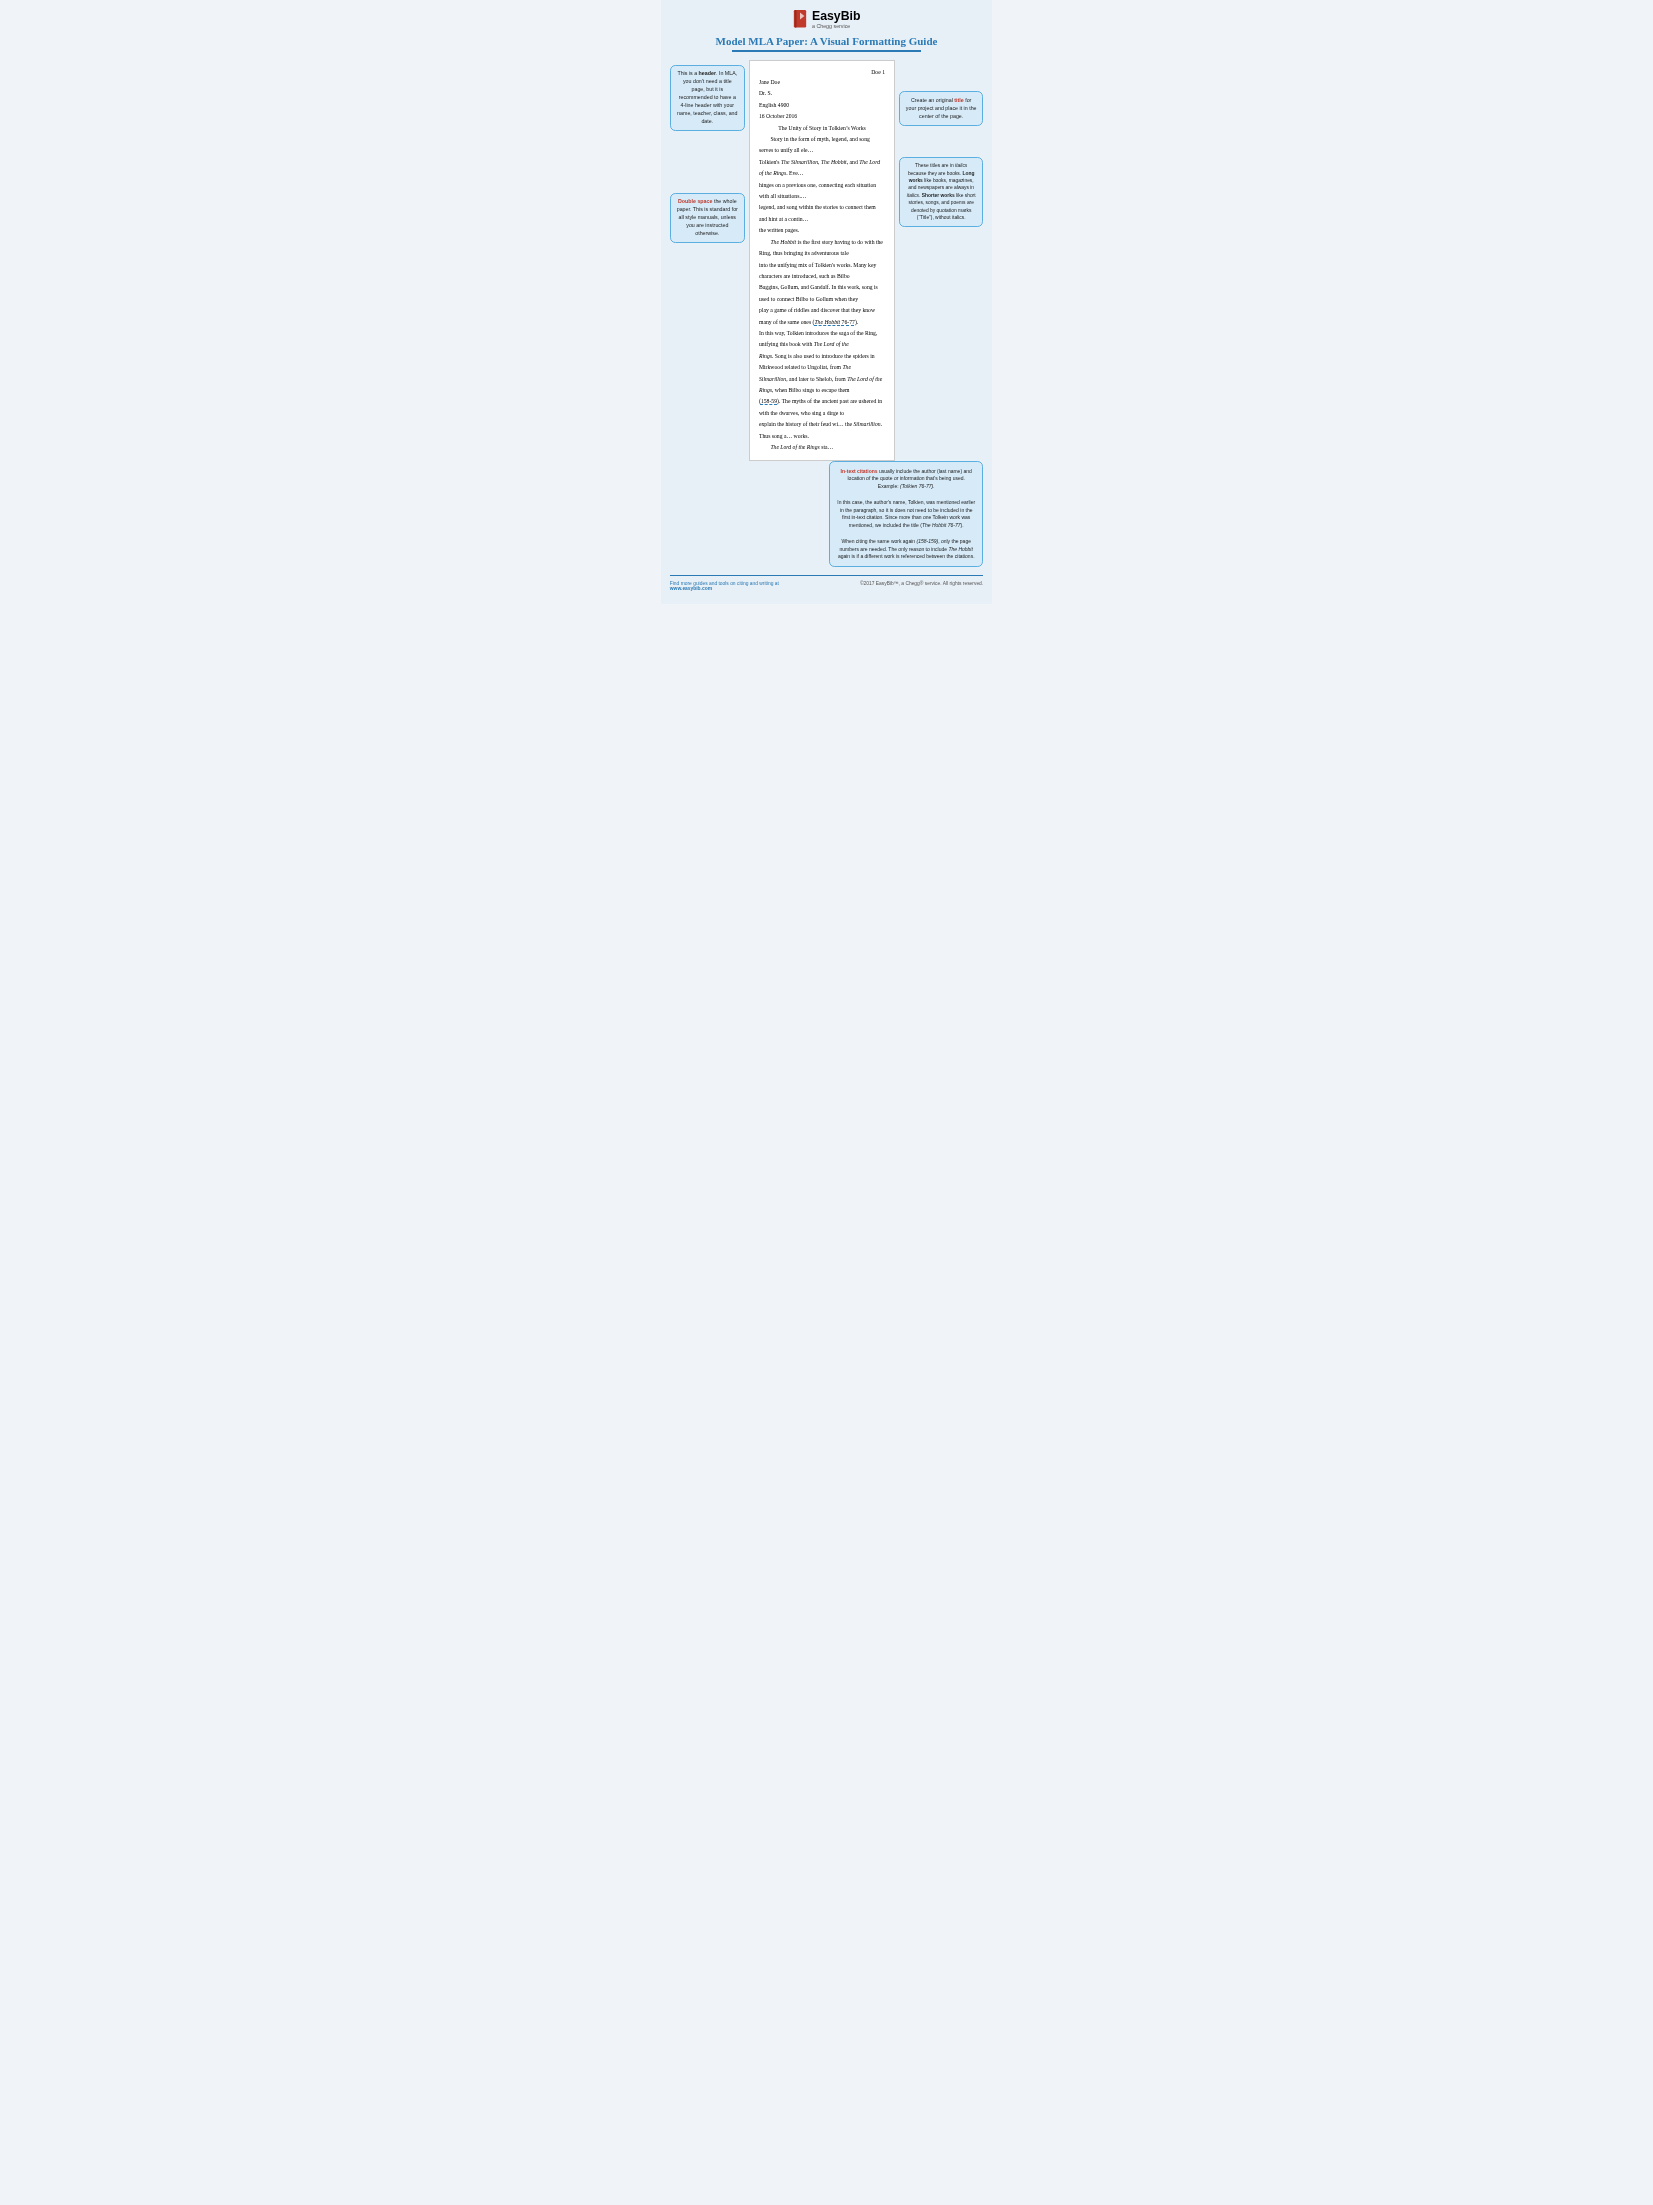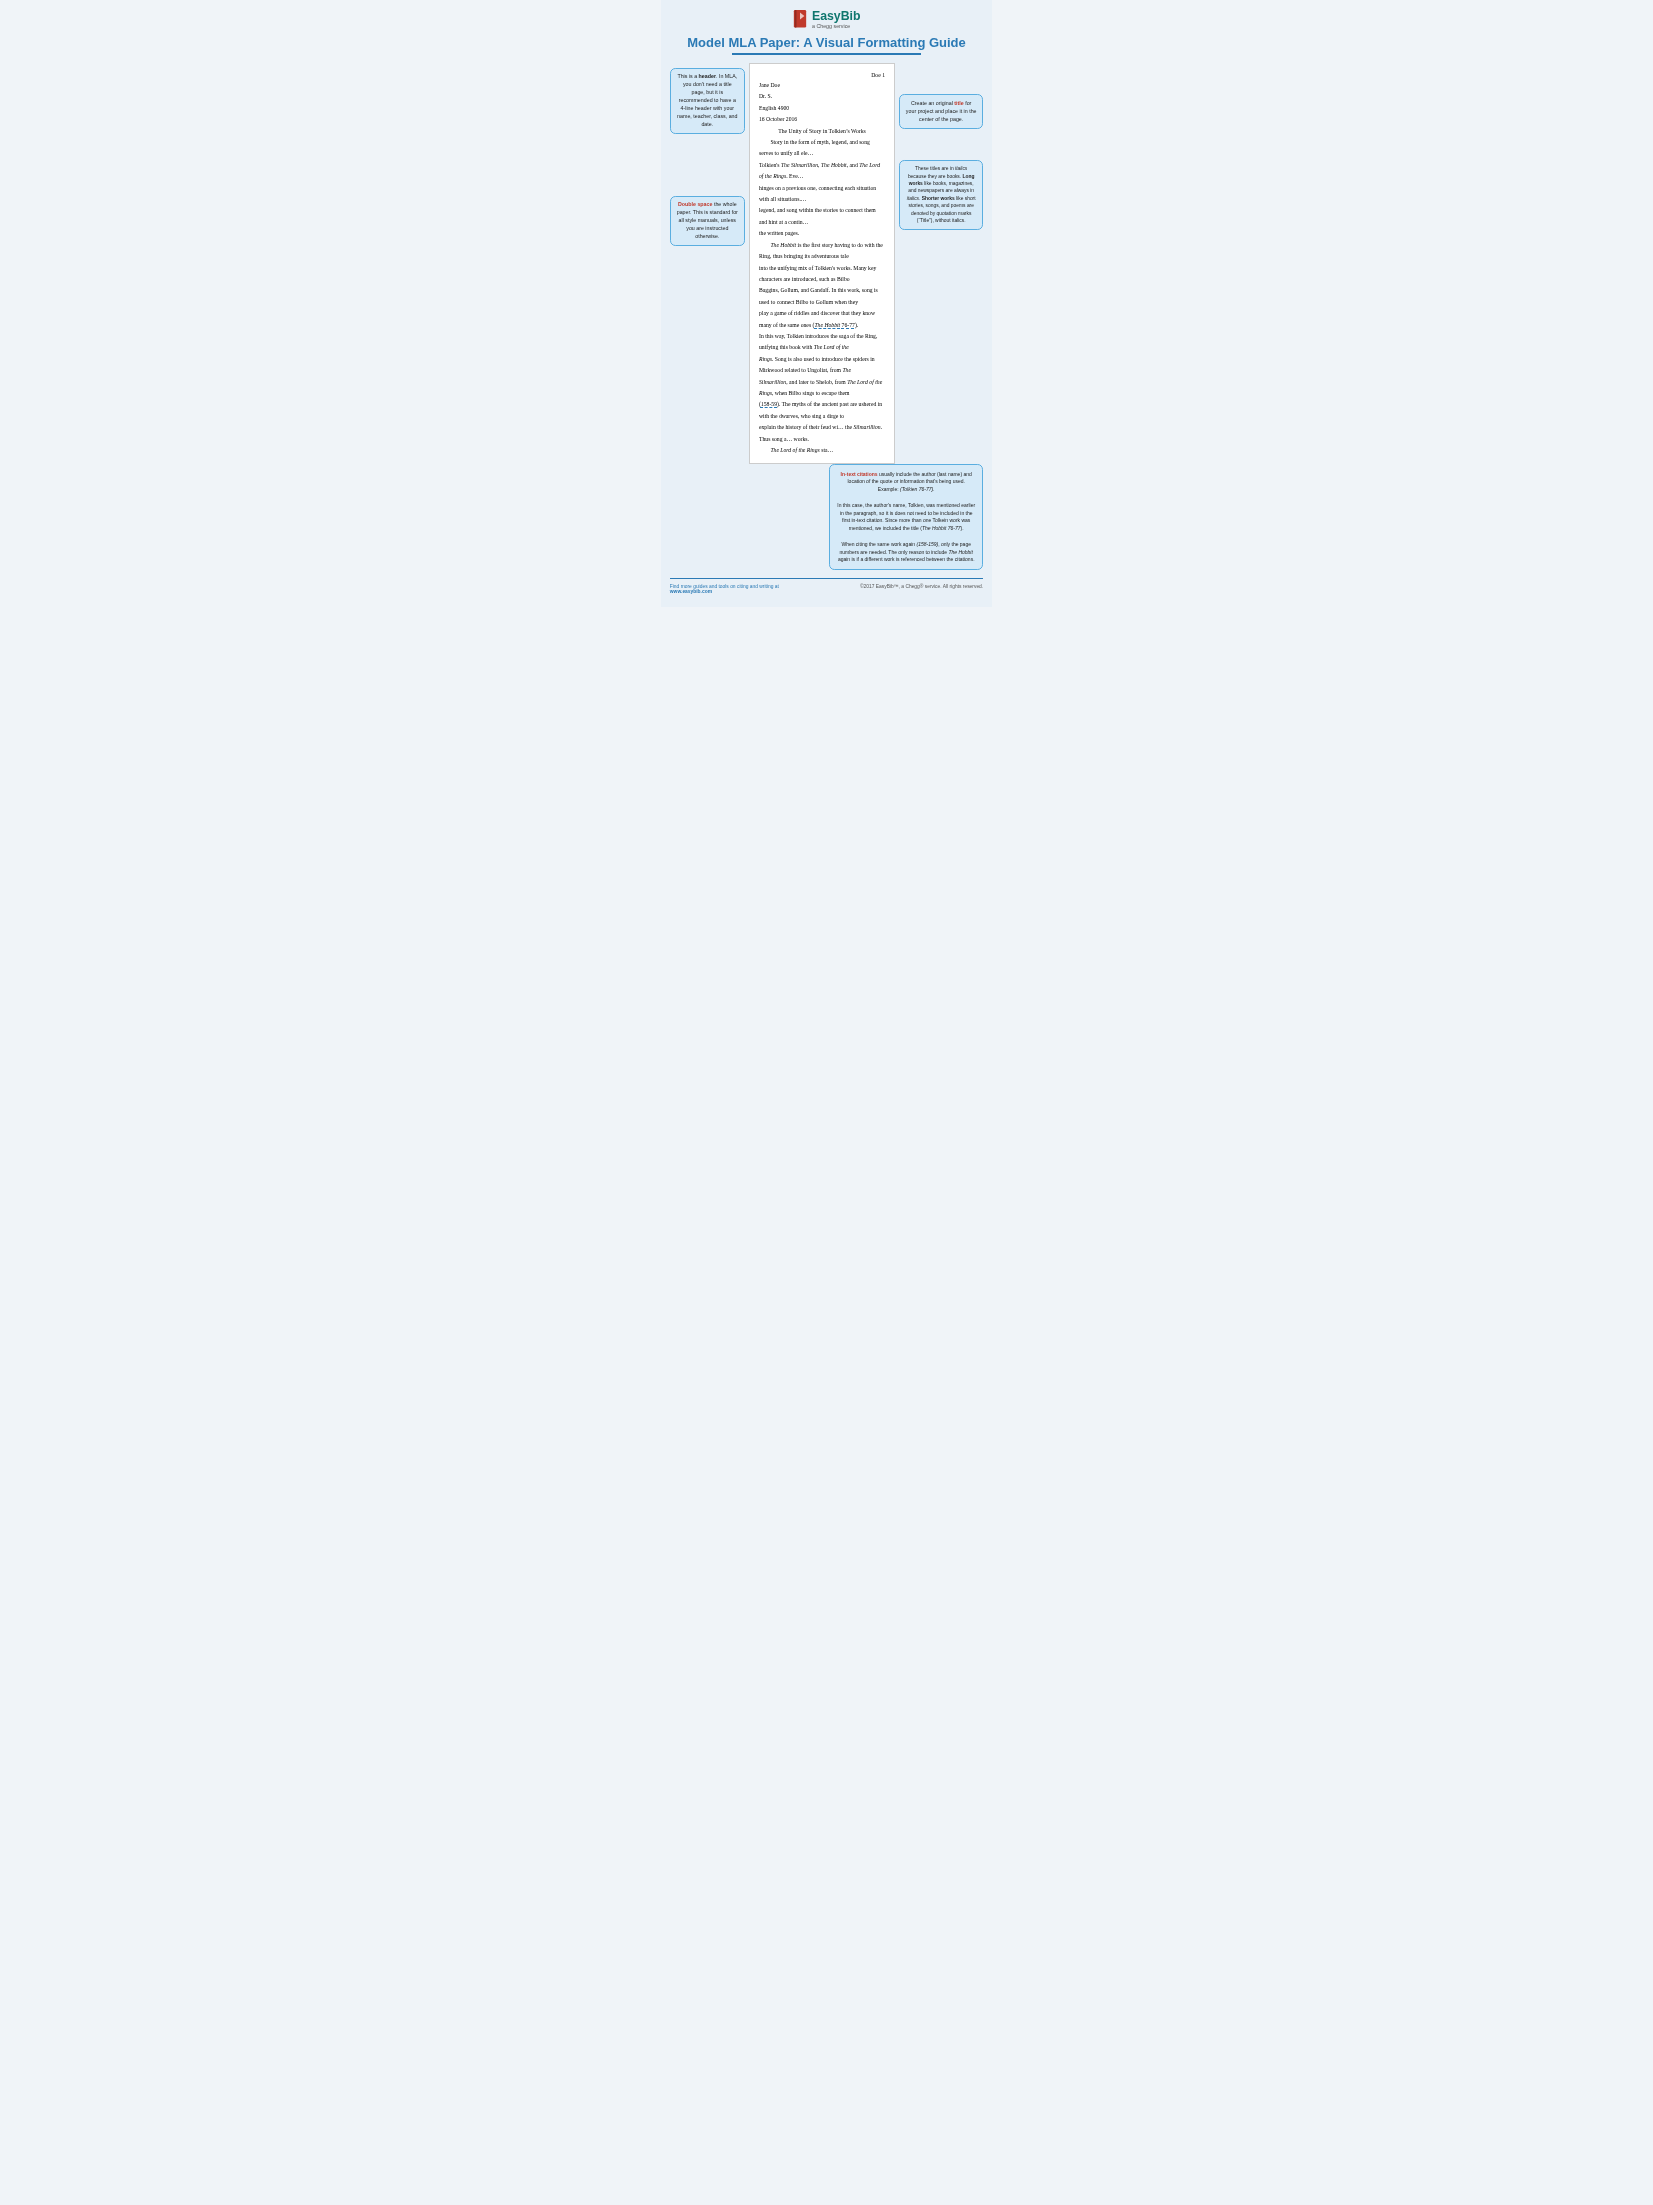--- a/index.html
+++ b/index.html
@@ -32,35 +32,35 @@
     }
     .logo-text {
       display: flex;
       flex-direction: column;
       align-items: flex-start;
     }
     .logo-easybib {
       font-family: Arial, sans-serif;
       font-size: 12.3px;
       font-weight: normal;
-      color: #0f766e;
+      color: #000000;
     }
     .logo-easybib span {
       font-weight: bold;
     }
     .logo-chegg {
       font-family: Arial, sans-serif;
       font-size: 5.3px;
       color: #555;
     }
     
     .main-title {
       text-align: center;
-      font-family: Liberation Sans, sans-serif;
-      font-size: 13px;
+      font-family: Liberation Serif, serif;
+      font-size: 11px;
       font-weight: bold;
       color: #2b7ab5;
       margin: 4.4px 0 3.5px 0;
     }
     .title-divider {
       height: 1.3px;
       background: #2b7ab5;
       width: 60%;
       margin: 0 auto 8.8px auto;
     }

